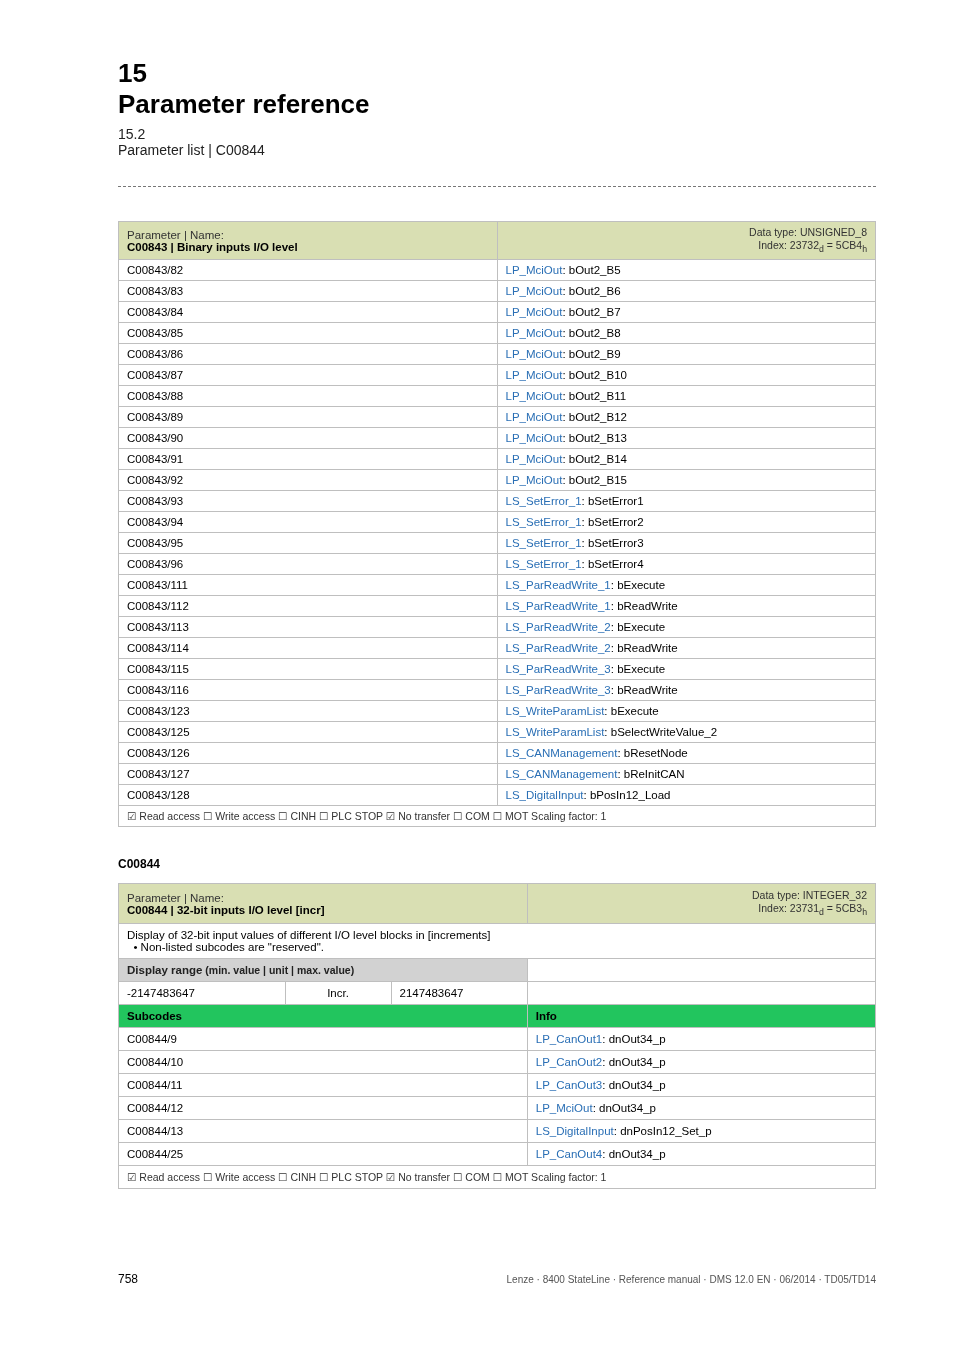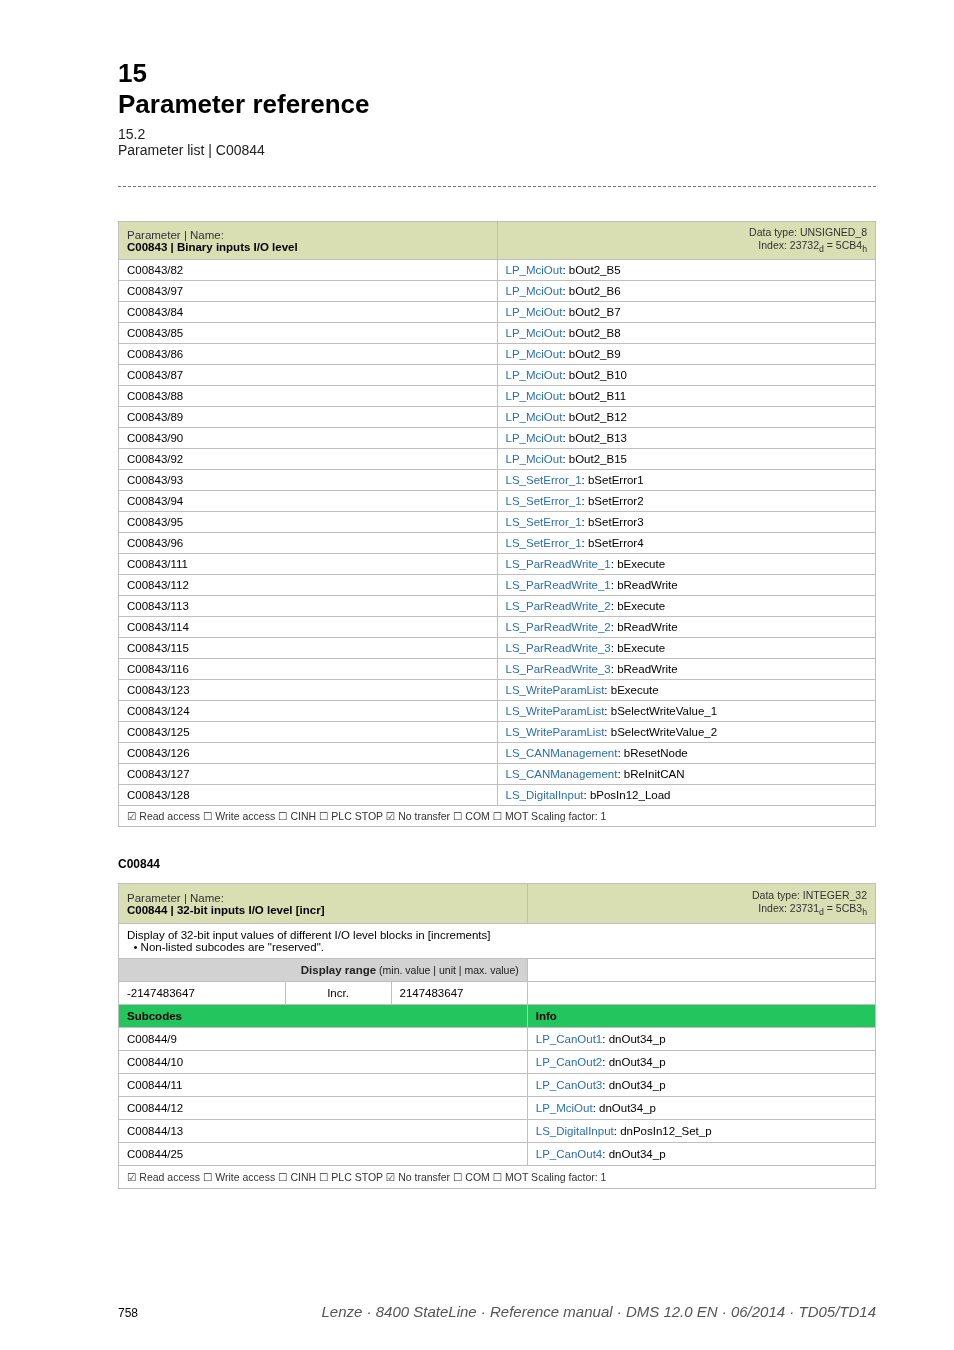--- a/index.html
+++ b/index.html
@@ -29,27 +29,27 @@
   .footer-row { font-size: 10.5px; color: #333; }
   .chk { font-family: Arial; }
 
   .c-label { margin: 30px 0 12px 0; font-size: 12px; font-weight: 700; }
 
   .tbl2 { width: 100%; border-collapse: collapse; font-size: 11.5px; border:1px solid #999;}
   .tbl2 th, .tbl2 td { border: 1px solid #bfbfbf; padding: 5px 8px; vertical-align: middle; }
   .tbl2 .hdr-cell { background: #d9dfb3; }
   .tbl2 .note-row td { background: #fff; }
   .tbl2 .sub-hdr { background: #22c55e; font-weight: 700; }
-  .tbl2 .disp-hdr { background: #d2d2d2; font-weight: 400; color:#222;text-align:right;}
+  .tbl2 .disp-hdr { background: #d2d2d2; font-weight: 700; color:#222;}
   .small { font-size: 10.5px; }
 
-  .page-footer { text-align: left; font-size: 15px; color: #555; font-style: italic; }
+  .page-footer { text-align: left; font-size: 10px; color: #555; }
   .page-num { font-size: 12px; color:#000; font-weight:400;}
 
-  .footer-wrap { position: absolute; bottom: 30px; left: 118px; right: 78px; display:flex; justify-content:space-between; align-items:baseline;}
+  .footer-wrap { position: absolute; bottom: 64px; left: 118px; right: 78px; display:flex; justify-content:space-between; align-items:baseline;}
 </style>
 </head>
 <body>
 
 <div class="page">
 
   <div class="header">
     <div class="hdr-row">
       <div class="hdr-num">15</div>
       <div class="hdr-title">Parameter reference</div>
@@ -78,21 +78,21 @@
         </span>
       </td>
     </tr>
     </tbody>
       <tbody id="t1-body">
         <tr>
           <td class="row-left">C00843/82</td>
           <td><span class="link">LP_MciOut</span><span>: bOut2_B5</span></td>
         </tr>
         <tr>
-          <td class="row-left">C00843/97</td>
+          <td class="row-left">C00843/83</td>
           <td><span class="link">LP_MciOut</span><span>: bOut2_B6</span></td>
         </tr>
         <tr>
           <td class="row-left">C00843/84</td>
           <td><span class="link">LP_MciOut</span><span>: bOut2_B7</span></td>
         </tr>
         <tr>
           <td class="row-left">C00843/85</td>
           <td><span class="link">LP_MciOut</span><span>: bOut2_B8</span></td>
         </tr>
@@ -110,20 +110,24 @@
         </tr>
         <tr>
           <td class="row-left">C00843/89</td>
           <td><span class="link">LP_MciOut</span><span>: bOut2_B12</span></td>
         </tr>
         <tr>
           <td class="row-left">C00843/90</td>
           <td><span class="link">LP_MciOut</span><span>: bOut2_B13</span></td>
         </tr>
         <tr>
+          <td class="row-left">C00843/91</td>
+          <td><span class="link">LP_MciOut</span><span>: bOut2_B14</span></td>
+        </tr>
+        <tr>
           <td class="row-left">C00843/92</td>
           <td><span class="link">LP_MciOut</span><span>: bOut2_B15</span></td>
         </tr>
         <tr>
           <td class="row-left">C00843/93</td>
           <td><span class="link">LS_SetError_1</span><span>: bSetError1</span></td>
         </tr>
         <tr>
           <td class="row-left">C00843/94</td>
           <td><span class="link">LS_SetError_1</span><span>: bSetError2</span></td>
@@ -156,24 +160,20 @@
           <td class="row-left">C00843/115</td>
           <td><span class="link">LS_ParReadWrite_3</span><span>: bExecute</span></td>
         </tr>
         <tr>
           <td class="row-left">C00843/116</td>
           <td><span class="link">LS_ParReadWrite_3</span><span>: bReadWrite</span></td>
         </tr>
         <tr>
           <td class="row-left">C00843/123</td>
           <td><span class="link">LS_WriteParamList</span><span>: bExecute</span></td>
-        </tr>
-        <tr>
-          <td class="row-left">C00843/124</td>
-          <td><span class="link">LS_WriteParamList</span><span>: bSelectWriteValue_1</span></td>
         </tr>
         <tr>
           <td class="row-left">C00843/125</td>
           <td><span class="link">LS_WriteParamList</span><span>: bSelectWriteValue_2</span></td>
         </tr>
         <tr>
           <td class="row-left">C00843/126</td>
           <td><span class="link">LS_CANManagement</span><span>: bResetNode</span></td>
         </tr>
         <tr>

